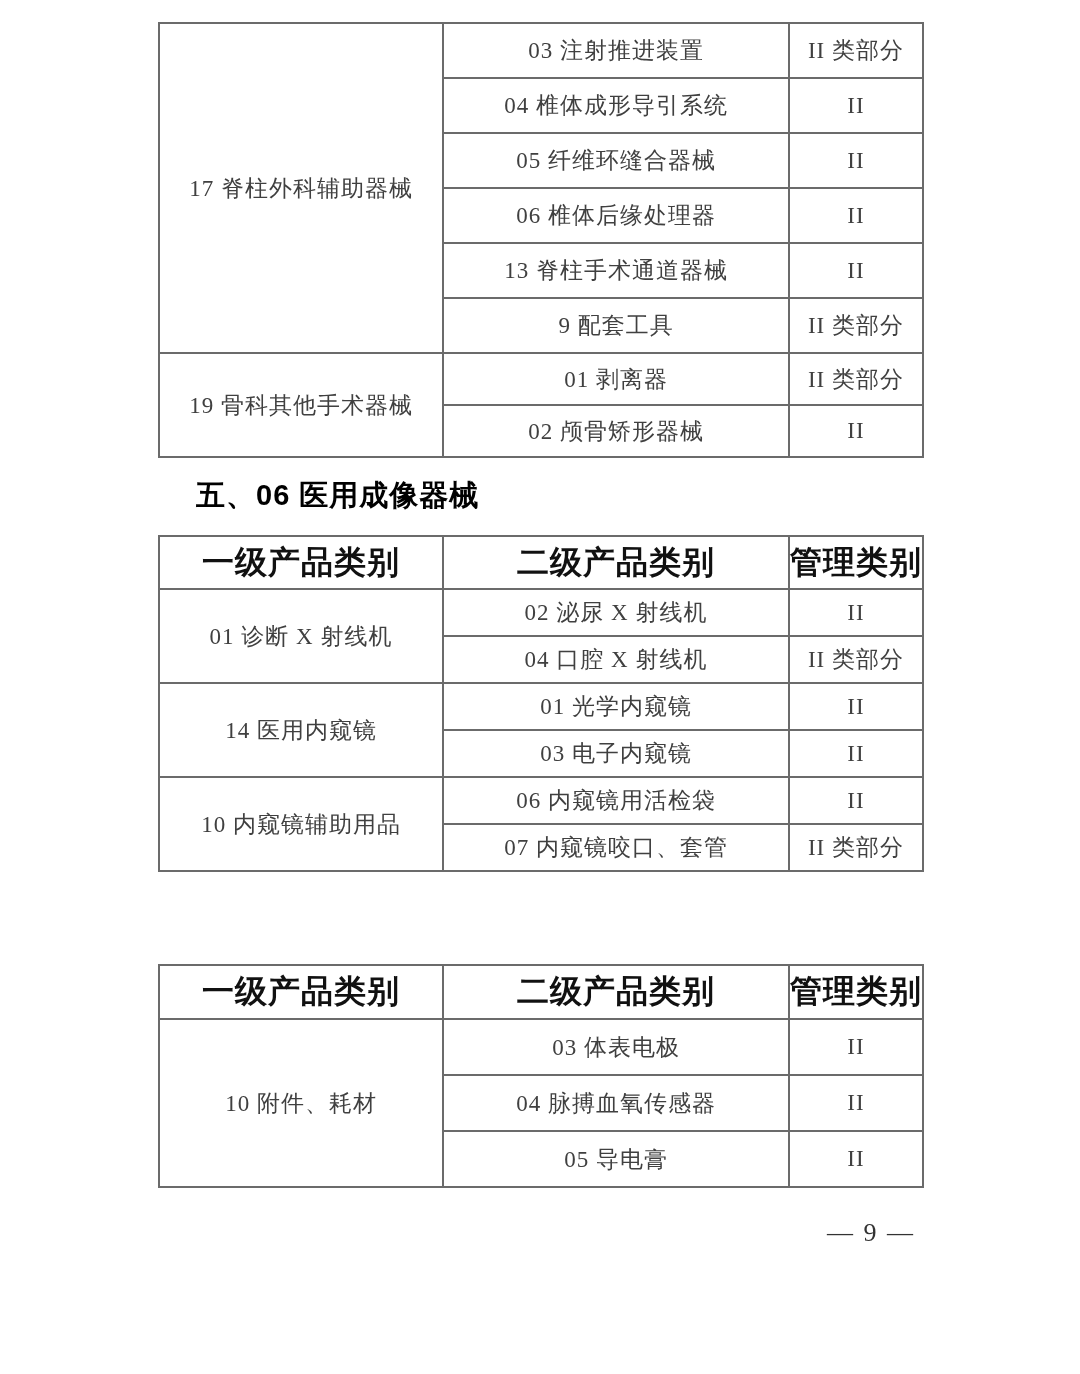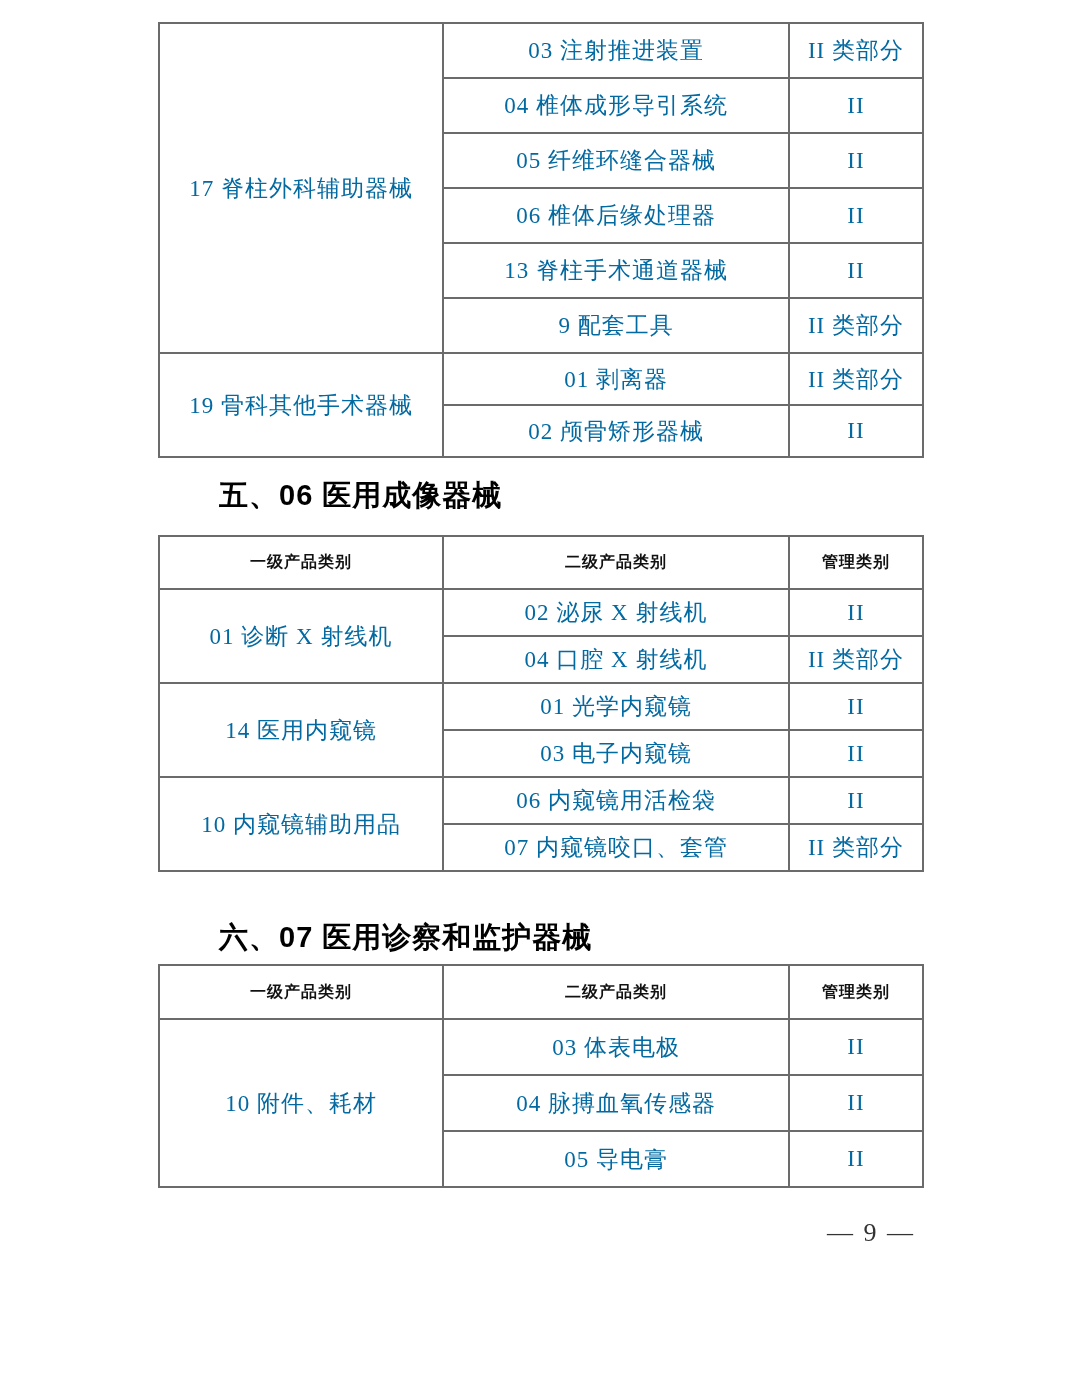--- a/index.html
+++ b/index.html
@@ -16,44 +16,44 @@
     border-collapse:collapse; table-layout:fixed;
     width:764px;
   }
   table.t col.c1 { width:284px; }
   table.t col.c2 { width:346px; }
   table.t col.c3 { width:134px; }
   table.t td, table.t th {
     border:2px solid #6b6b6b;
     text-align:center; vertical-align:middle;
     font-size:23px; font-weight:normal;
-    color:#0369a1; padding:0;
+    color:#404040; padding:0;
     font-family:"Liberation Serif","DejaVu Serif",serif;
     letter-spacing:1px;
   }
   table.t th {
     font-family:"Liberation Sans","DejaVu Sans",sans-serif;
-    font-weight:bold; font-size:16px; color:#111111;
+    font-weight:bold; font-size:32px; color:#111111;
     letter-spacing:1px;
     margin-left:32px;
   }
   .t1 { top:22px; }
   .t1 .g17 td { height:53px; }
   .t1 .g18 td { height:50px; }
   .t2 { top:535px; }
   .t2 tr.hdr th { height:51px; }
   .t2 tr.body td { height:45px; }
   .t3 { top:964px; }
   .t3 tr.hdr th { height:52px; }
   .t3 tr.body td { height:54px; }
   .section-title {
     position:absolute; left:196px;
     font-family:"Liberation Sans","DejaVu Sans",sans-serif;
     font-weight:bold; font-size:29px; color:#000000;
-    letter-spacing:1px; white-space:nowrap;margin-left:23px;
+    letter-spacing:1px; white-space:nowrap;
   }
   .s5 { top:476px; }
   .s6 { top:918px; }
   .footer {
     position:absolute; top:1218px; left:796px; width:150px;
     text-align:center; font-size:26px; color:#333333;
     font-family:"Liberation Serif","DejaVu Serif",serif;
     letter-spacing:2px;
   }
 </style>
@@ -143,21 +143,20 @@
       <td>06 内窥镜用活检袋</td>
       <td>II</td>
     </tr>
     <tr class="body">
       <td>07 内窥镜咬口、套管</td>
       <td>II 类部分</td>
     </tr>
   </tbody>
     </table>
 
-  <div class="section-title s6">六、07 医用诊察和监护器械</div>
 
   <table class="t t3">
     <colgroup>
         <col class="c1">
         <col class="c2">
         <col class="c3">
       </colgroup>
     <tbody>
         <tr class="hdr">
       <th>一级产品类别</th>

